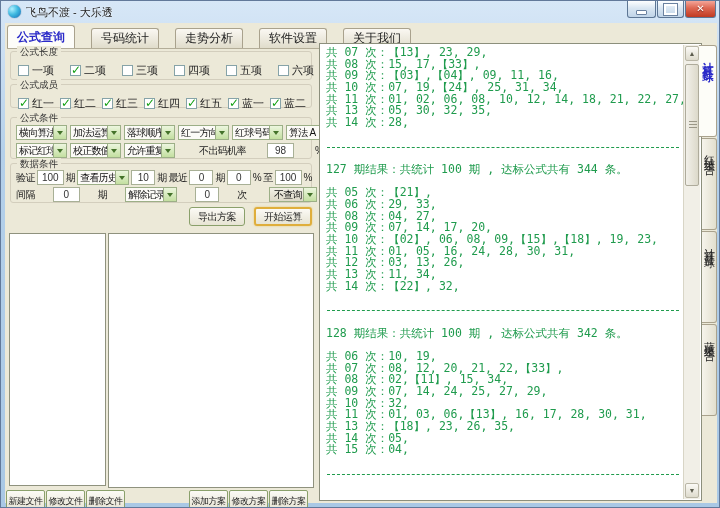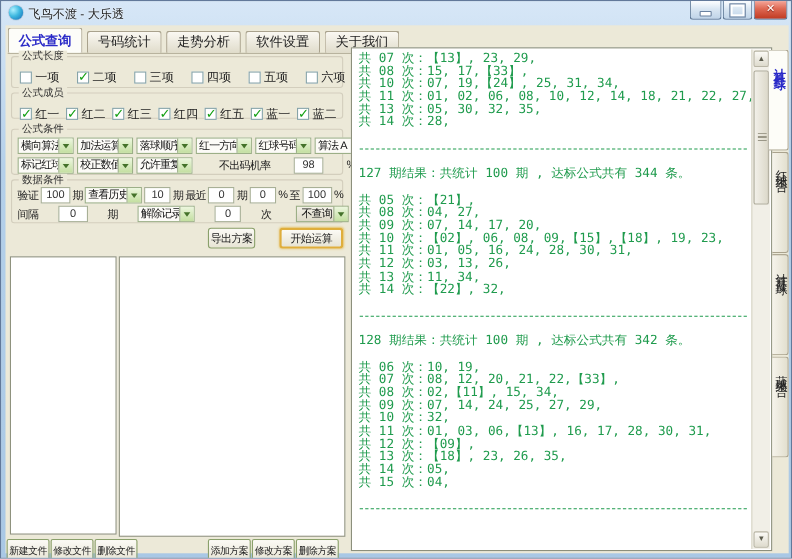--- a/index.html
+++ b/index.html
@@ -17,21 +17,21 @@
     background:linear-gradient(#fdfeff,#d9e6f2 45%,#c0d4e8);}
   .win-btn.minb{width:29px}.win-btn.maxb{width:27px}
   .win-btn.closeb{width:31px;background:linear-gradient(#f4a598,#dd6752 45%,#c03a22);}
   .glyph-min{width:9px;height:3px;background:#fff;border:1px solid #6b82a0;border-radius:1px;margin-top:6px;}
   .glyph-max{width:9px;height:7px;border:2px solid #fff;outline:1px solid #6b82a0;background:transparent;}
   .glyph-close{color:#fff;font-size:10px;font-weight:bold;text-shadow:0 1px 1px #7e1e12;line-height:10px;}
   
   .client{position:absolute;left:4px;top:22px;width:712px;height:480px;background:#ece9d8;border:0;box-sizing:border-box;}
   
   .tabbar{position:absolute;left:2px;top:2px;height:23px;display:flex;align-items:flex-end;width:708px;border-bottom:1px solid #b3ad98;}
-  .tab{height:19px;line-height:19px;padding:0 9px;font-size:12px;color:#222;margin-right:4px;
+  .tab{height:19px;line-height:19px;padding:0 9px;font-size:12px;color:#222;margin-right:16px;
     background:linear-gradient(#faf8f2,#e0dccb);border:1px solid #a9a28d;border-bottom:none;border-radius:3px 3px 0 0;}
   .tab.active{height:22px;line-height:22px;background:#fdfdf9;color:#2b2bc8;font-weight:bold;}
   
   .group{position:absolute;left:5px;width:302px;border:1px solid #d3cebd;border-radius:3px;box-sizing:border-box;}
   .group-title{position:absolute;top:-6px;left:6px;background:#ece9d8;padding:0 3px;font-size:9.5px;color:#333;line-height:11px;}
   .cb-row{display:flex;align-items:center;padding:11px 0 0 7px;}
   .cb{display:flex;align-items:center;font-size:11px;color:#222;white-space:nowrap;}
   .cbbox{width:11px;height:11px;background:#fff;border:1px solid #86a3a8;margin-right:3px;position:relative;box-sizing:border-box;}
   .cbbox.checked::after{content:"✓";position:absolute;left:0;top:-3px;color:#12a012;font-size:12px;font-weight:bold;}
   .row{display:flex;align-items:center;padding-left:5px;}
@@ -289,21 +289,21 @@
           <span class="combo-arrow"></span>
         </div>
         <input class="num w24" style="margin-left: 8px;" value="0">
         <span class="lbl">次</span>
         <span class="lbl">杀码</span>
         <input class="num w18" value="1" style="">
         <span class="lbl">个</span>
       </div>
     </div>
 
-    <div class="btn" style="left:184px;top:184px;width:43px;">导出方案</div>
+    <div class="btn" style="left:184px;top:184px;width:56px;">导出方案</div>
     <div class="btn primary" style="left:249px;top:184px;width:58px;">开始运算</div>
 
     <div class="listbox" style="left:4px;top:210px;width:97px;height:253px;"></div>
     <div class="listbox" style="left:103px;top:210px;width:206px;height:255px;"></div>
 
     <div class="small-btn-row" style="left:1px;top:467px;">
 
         <div class="sbtn">
           <span>新建文件</span>
         </div>
@@ -331,20 +331,21 @@
         </div>
       </div>
 
     <div class="results">
       <div class="results-text">
 
           <div class="rline line"><span>共 07 次：【13】, 23, 29,</span></div>
 
           <div class="rline line"><span>共 08 次：15, 17,【33】,</span></div>
 
+          <div class="rline line"><span>共 09 次：【03】,【04】, 09, 11, 16,</span></div>
 
           <div class="rline line"><span>共 10 次：07, 19,【24】, 25, 31, 34,</span></div>
 
           <div class="rline line"><span>共 11 次：01, 02, 06, 08, 10, 12, 14, 18, 21, 22, 27,</span></div>
 
           <div class="rline line"><span>共 13 次：05, 30, 32, 35,</span></div>
 
           <div class="rline line"><span>共 14 次：28,</span></div>
 
           <div class="rline blank"><span></span></div>
@@ -352,20 +353,21 @@
           <div class="rline sep"><span></span></div>
 
           <div class="rline blank"><span></span></div>
 
           <div class="rline header"><span>127 期结果：共统计 100 期 , 达标公式共有 344 条。</span></div>
 
           <div class="rline blank"><span></span></div>
 
           <div class="rline line"><span>共 05 次：【21】,</span></div>
 
+          <div class="rline line"><span>共 06 次：29, 33,</span></div>
 
 
           <div class="rline line"><span>共 08 次：04, 27,</span></div>
 
           <div class="rline line"><span>共 09 次：07, 14, 17, 20,</span></div>
 
           <div class="rline line"><span>共 10 次：【02】, 06, 08, 09,【15】,【18】, 19, 23,</span></div>
 
           <div class="rline line"><span>共 11 次：01, 05, 16, 24, 28, 30, 31,</span></div>
 
@@ -390,21 +392,20 @@
           <div class="rline line"><span>共 07 次：08, 12, 20, 21, 22,【33】,</span></div>
 
           <div class="rline line"><span>共 08 次：02,【11】, 15, 34,</span></div>
 
           <div class="rline line"><span>共 09 次：07, 14, 24, 25, 27, 29,</span></div>
 
           <div class="rline line"><span>共 10 次：32,</span></div>
 
           <div class="rline line"><span>共 11 次：01, 03, 06,【13】, 16, 17, 28, 30, 31,</span></div>
 
-          <div class="rline line"><span>共 12 次：【09】,</span></div>
 
           <div class="rline line"><span>共 13 次：【18】, 23, 26, 35,</span></div>
 
           <div class="rline line"><span>共 14 次：05,</span></div>
 
           <div class="rline line"><span>共 15 次：04,</span></div>
 
           <div class="rline blank"><span></span></div>
 
           <div class="rline sep"><span></span></div>

